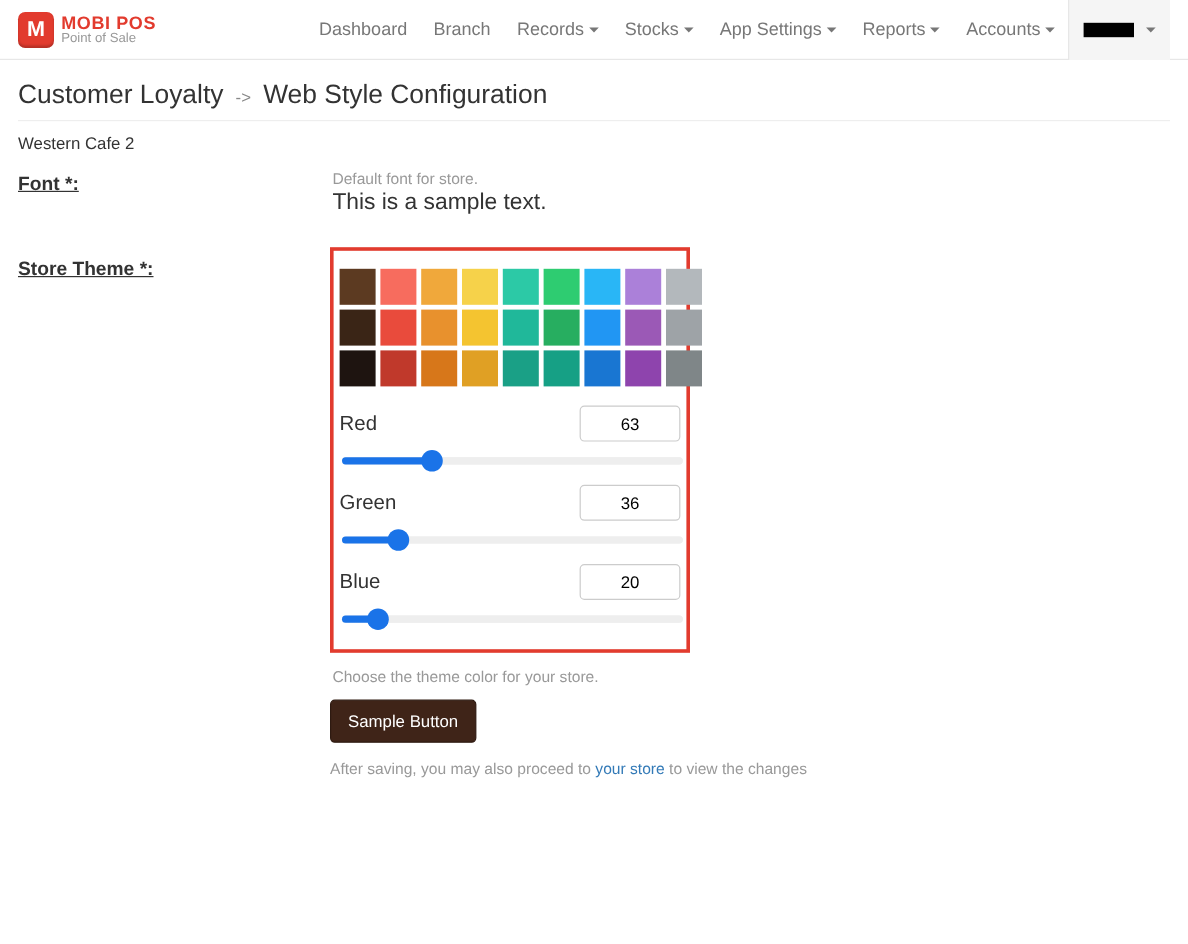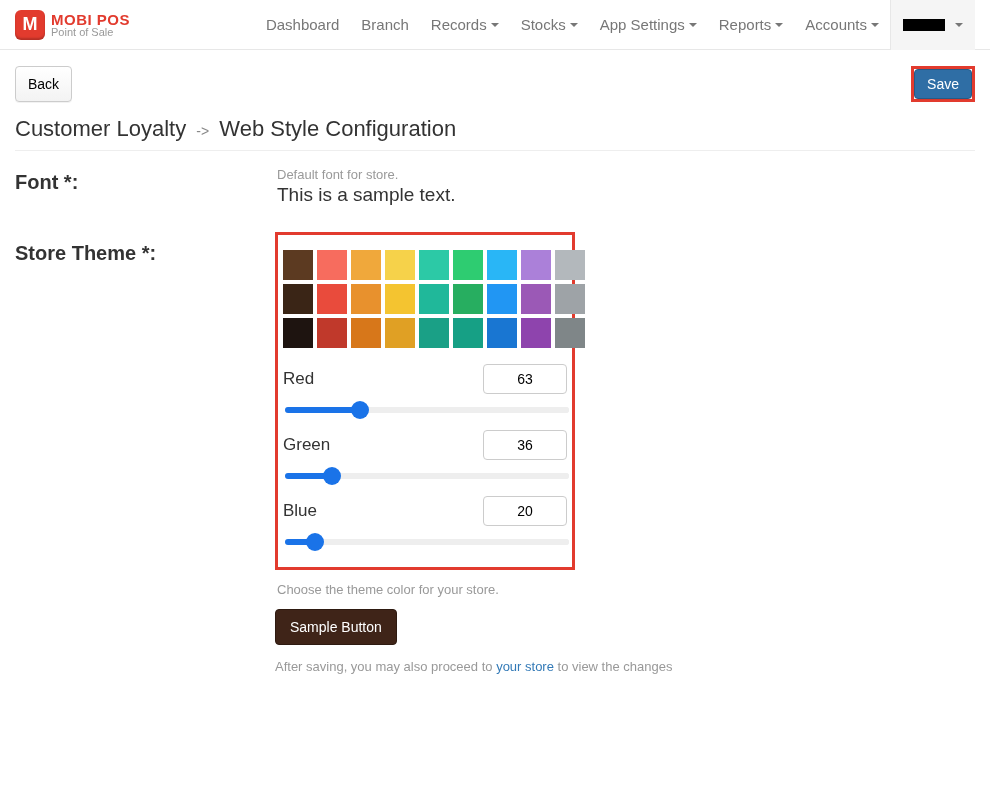--- a/index.html
+++ b/index.html
@@ -60,21 +60,21 @@
 }
 .btn-primary {
   background:#2f6ea5; border:1px solid #265a86; color:#fff;
 }
 .save-wrap { border:3px solid #e23b2e; padding:0; }
 h1.title { font-size:22px; font-weight:400; margin:6px 0 8px; }
 h1.title .arrow { color:#888; font-size:14px; margin:0 4px; }
 hr.sep { border:0; border-top:1px solid #eee; margin:4px 0 10px; }
 .branch-name { font-size:14px; color:#333; margin-bottom:8px; }
 .form-row { display:grid; grid-template-columns:260px 1fr; align-items:flex-start; margin-bottom:14px; }
-.form-label { font-weight:700; font-size:20px; padding-top:10px; }
+.form-label { font-weight:700; font-size:16px; padding-top:10px;text-decoration:underline; }
 .highlight-box { border:3px solid #e23b2e; padding:5px; display:inline-block; }
 .font-select {
   width:300px; padding:6px 8px; font-size:14px;
   border:1px solid #ccc; border-radius:4px; background:#fff;
 }
 .helper { color:#999; font-size:13px; margin-top:6px; padding-left:2px; }
 .sample-text { color:#333; font-size:19px; margin-top:2px; padding-left:2px; }
 .theme-box { width:300px; }
 .swatch-grid { display:grid; grid-template-columns:repeat(9,30px); gap:4px; margin:10px 0 16px; }
 .swatch { width:30px; height:30px; cursor:pointer; }
@@ -142,35 +142,30 @@
         <span class="caret"></span>
       </div>
     <div class="user-pill">
       <div class="user-blackbar"></div>
       <span class="caret"></span>
     </div>
   </div>
 </div>
 
 <div class="page">
-  <div class="toolbar">
-    <button class="btn">Back</button>
-    <span class="save-wrap">
-      <button class="btn btn-primary">Save</button>
-    </span>
-  </div>
 
   <h1 class="title">
     <span>Customer Loyalty</span>
     <span class="arrow">-&gt;</span>
     <span>Web Style Configuration</span>
   </h1>
 
   <hr class="sep">
 
+  <div class="branch-name">Western Cafe 2</div>
 
   <div class="form-row">
     <div class="form-label">Font *:</div>
     <div>
       <div class="helper">Default font for store.</div>
       <div class="sample-text">This is a sample text.</div>
     </div>
   </div>
 
   <div class="form-row" style="margin-top:26px;">

